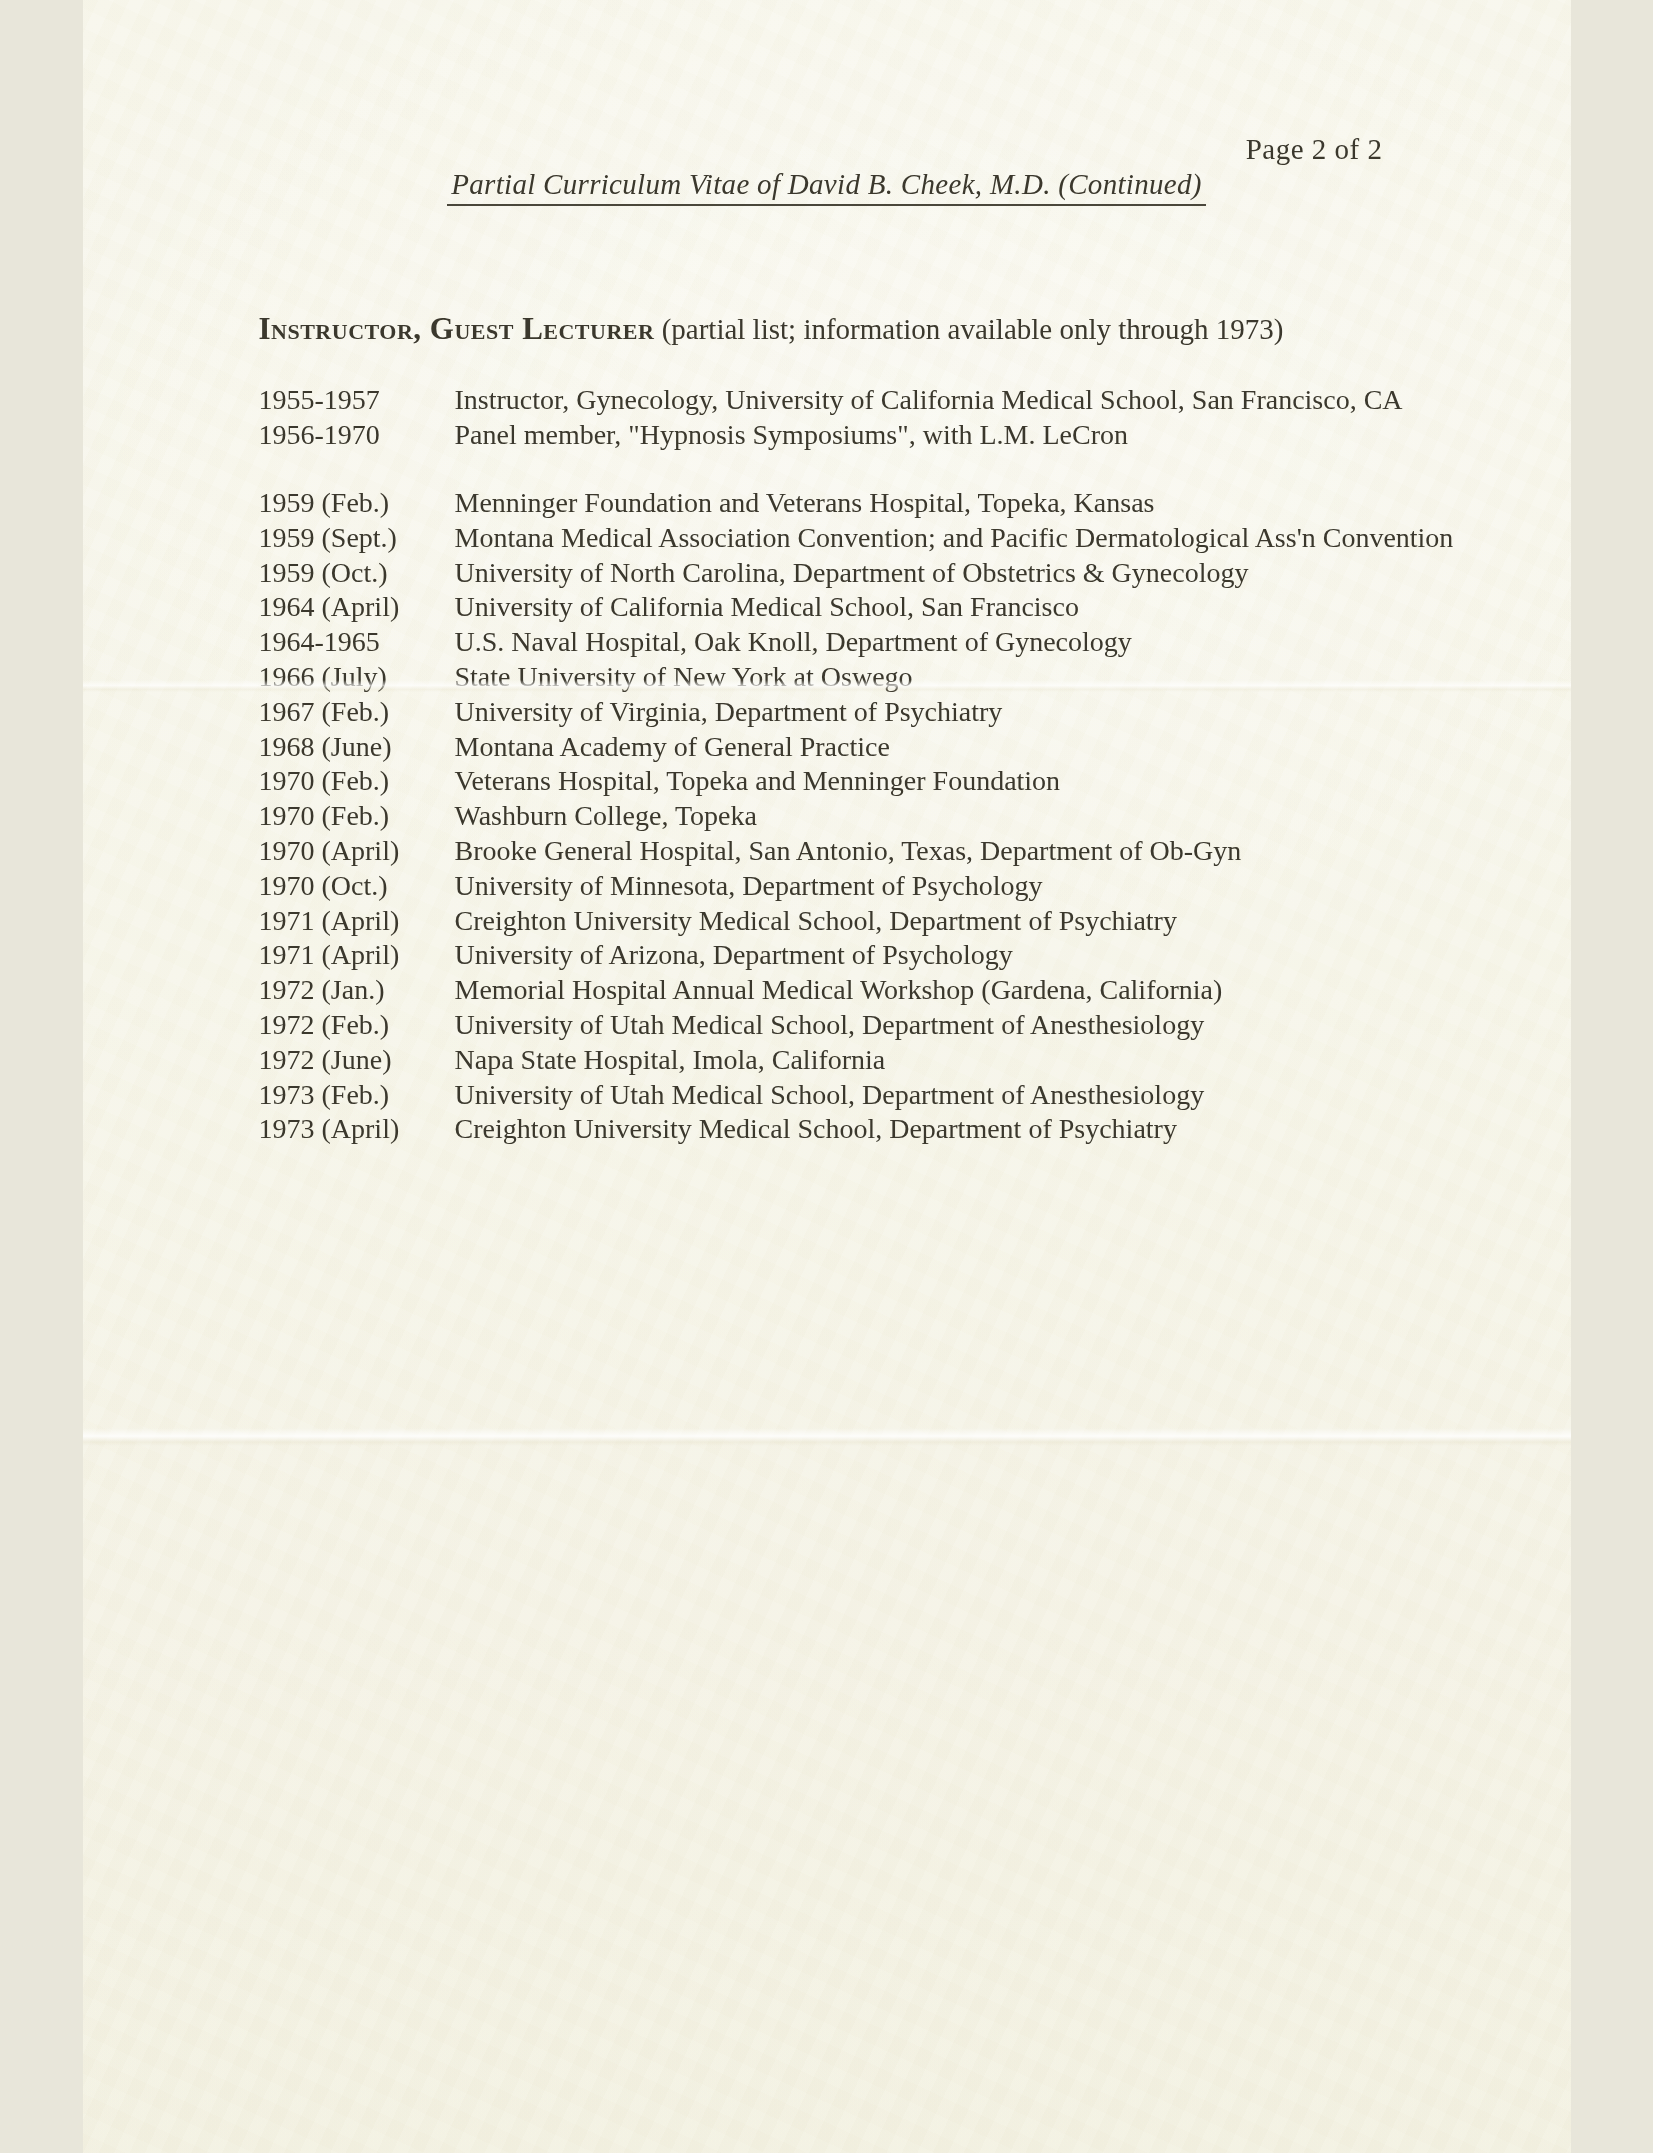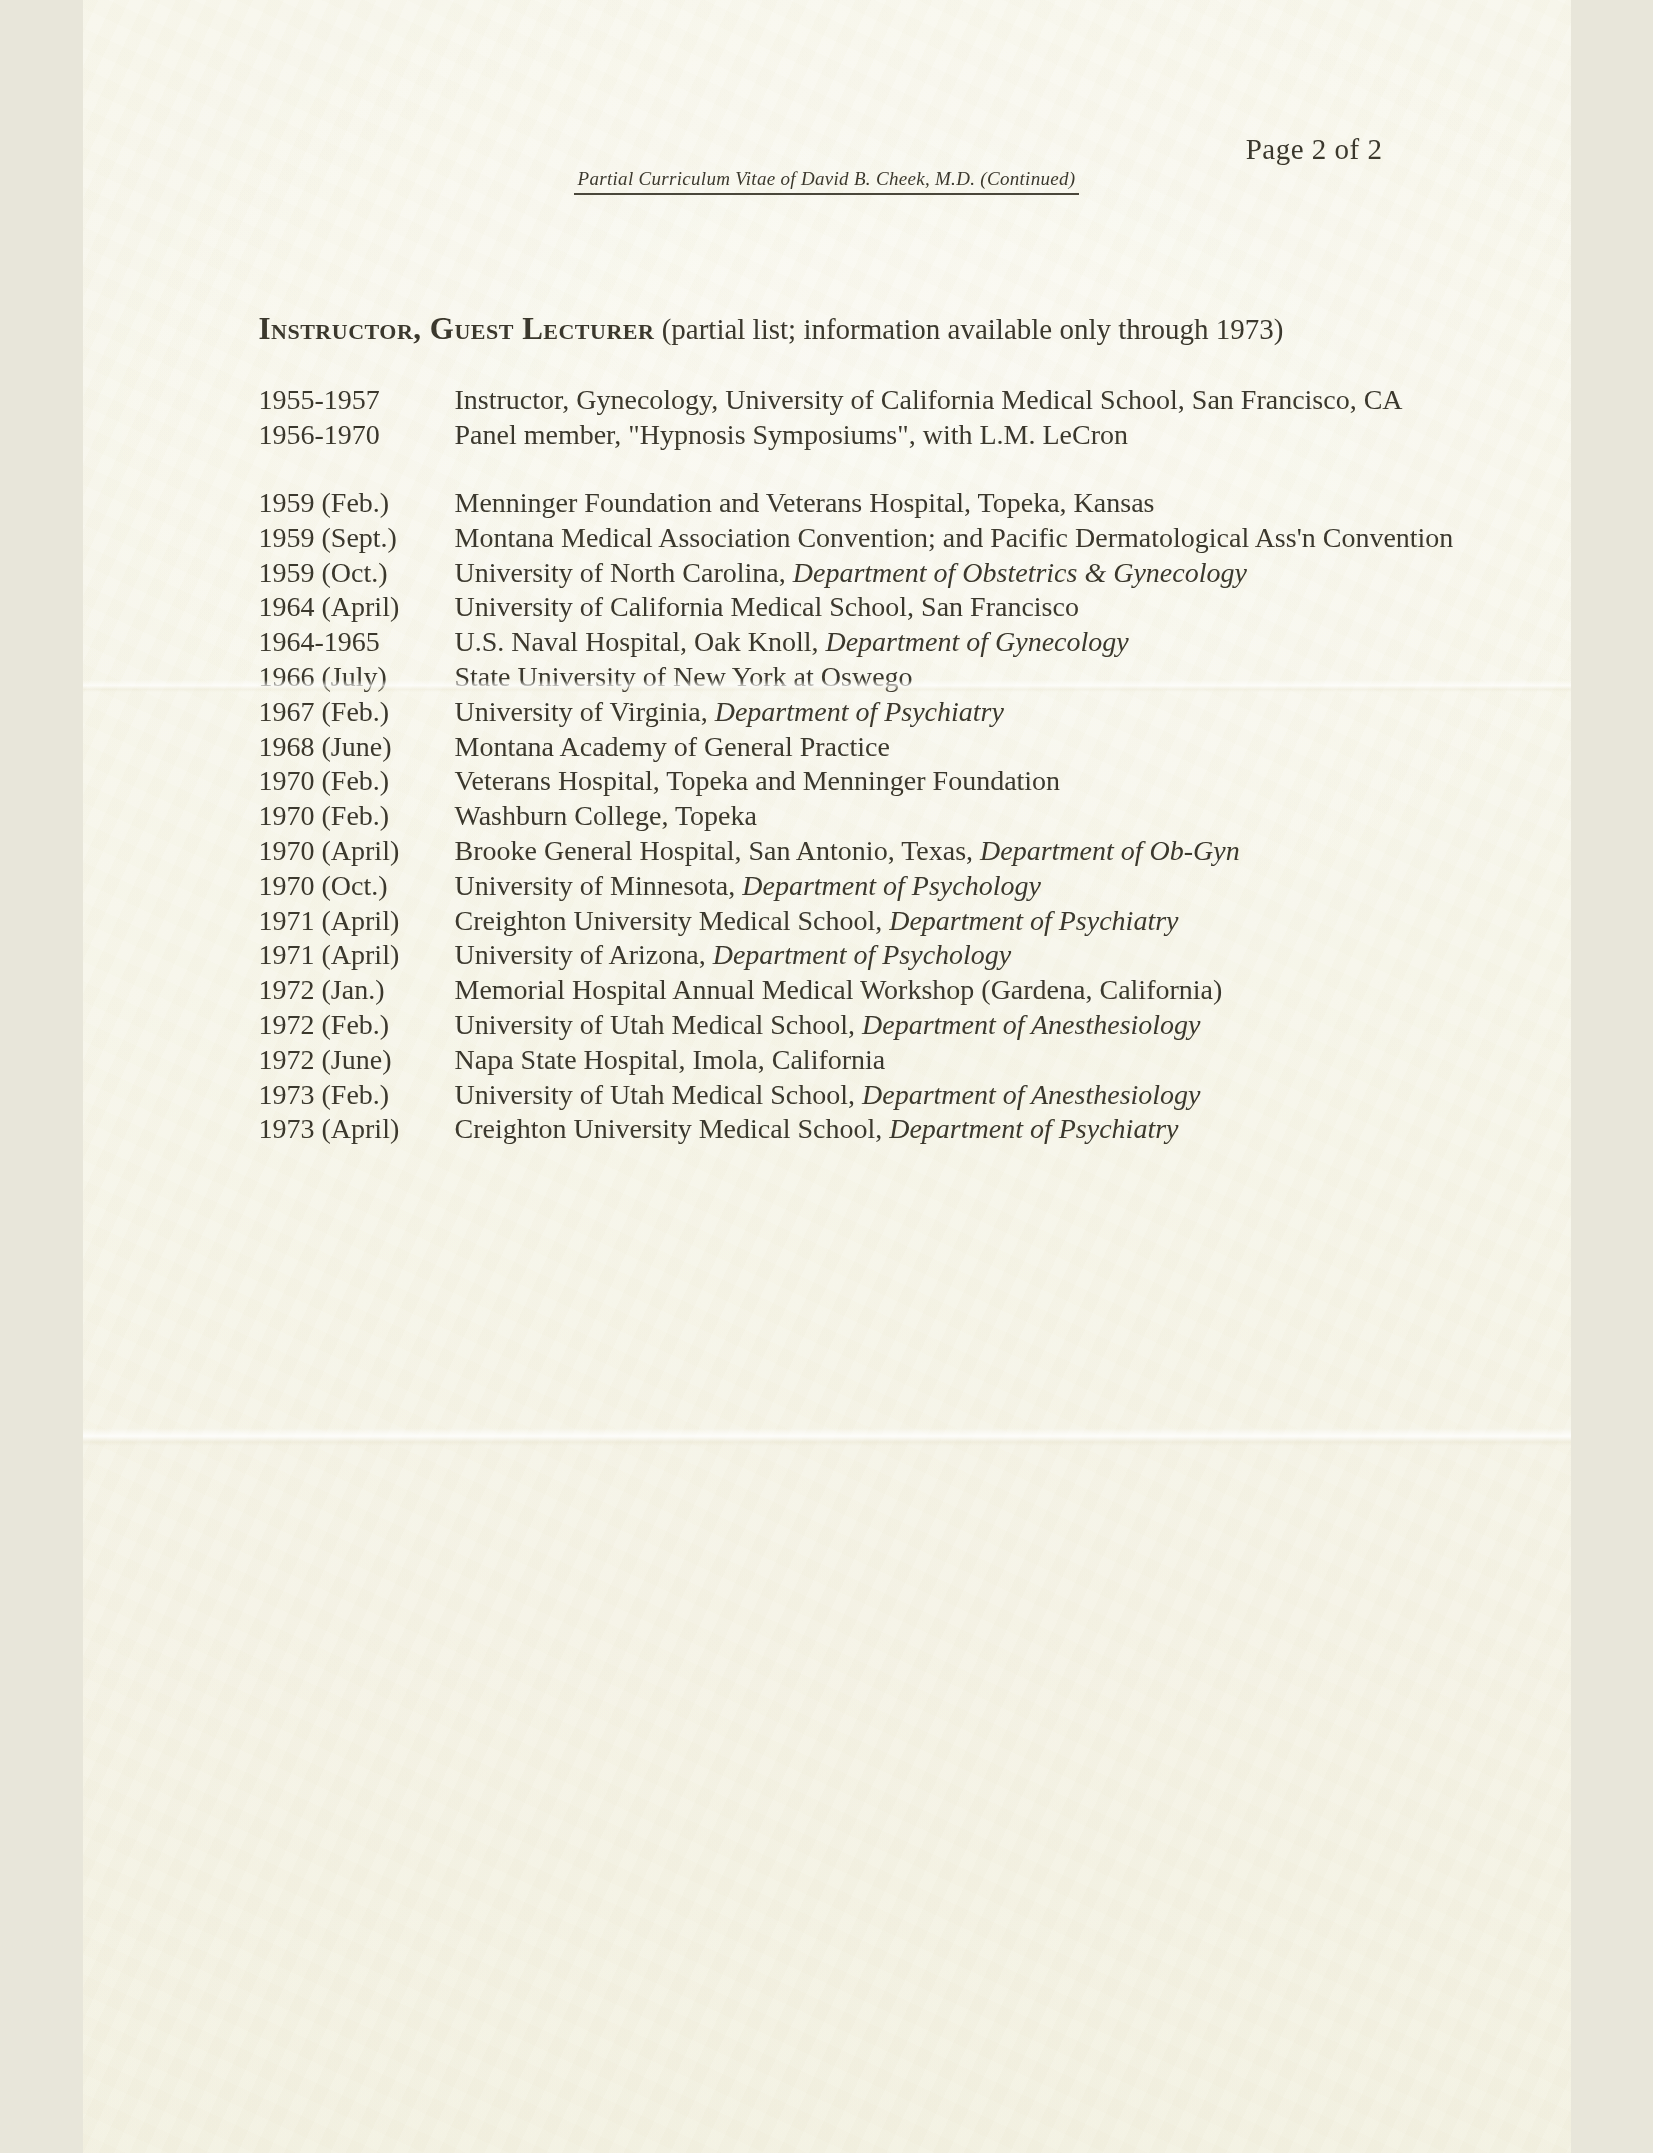--- a/index.html
+++ b/index.html
@@ -38,21 +38,21 @@
     right: 188px;
     font-size: 29px;
     letter-spacing: 0.5px;
   }
   .doc-title {
     position: absolute;
     top: 168px;
     left: 0;
     width: 100%;
     text-align: center;
-    font-size: 19px;
+    font-size: 29px;
   }
   .doc-title .title-text {
     display: inline-block;
     font-style: italic;
     border-bottom: 2px solid #4a473b;
     padding: 0 4px 3px 4px;
     letter-spacing: 0.3px;
   }
   .section-heading {
     position: absolute;
@@ -74,21 +74,21 @@
     font-size: 28px;
   }
   .cv-list.early { top: 383px; }
   .cv-list.main  { top: 486px; }
   .cv-row {
     display: grid;
     grid-template-columns: 196px 1fr;
     line-height: 34.8px;
     white-space: nowrap;
   }
-  .cv-row .entry-italic { font-style: italic; }
+  .cv-row .entry-italic { }
 </style>
 </head>
 <body>
 
 <div class="page">
   <div class="texture"></div>
 
   <div class="page-number">Page 2 of 2</div>
 
   <div class="doc-title">

